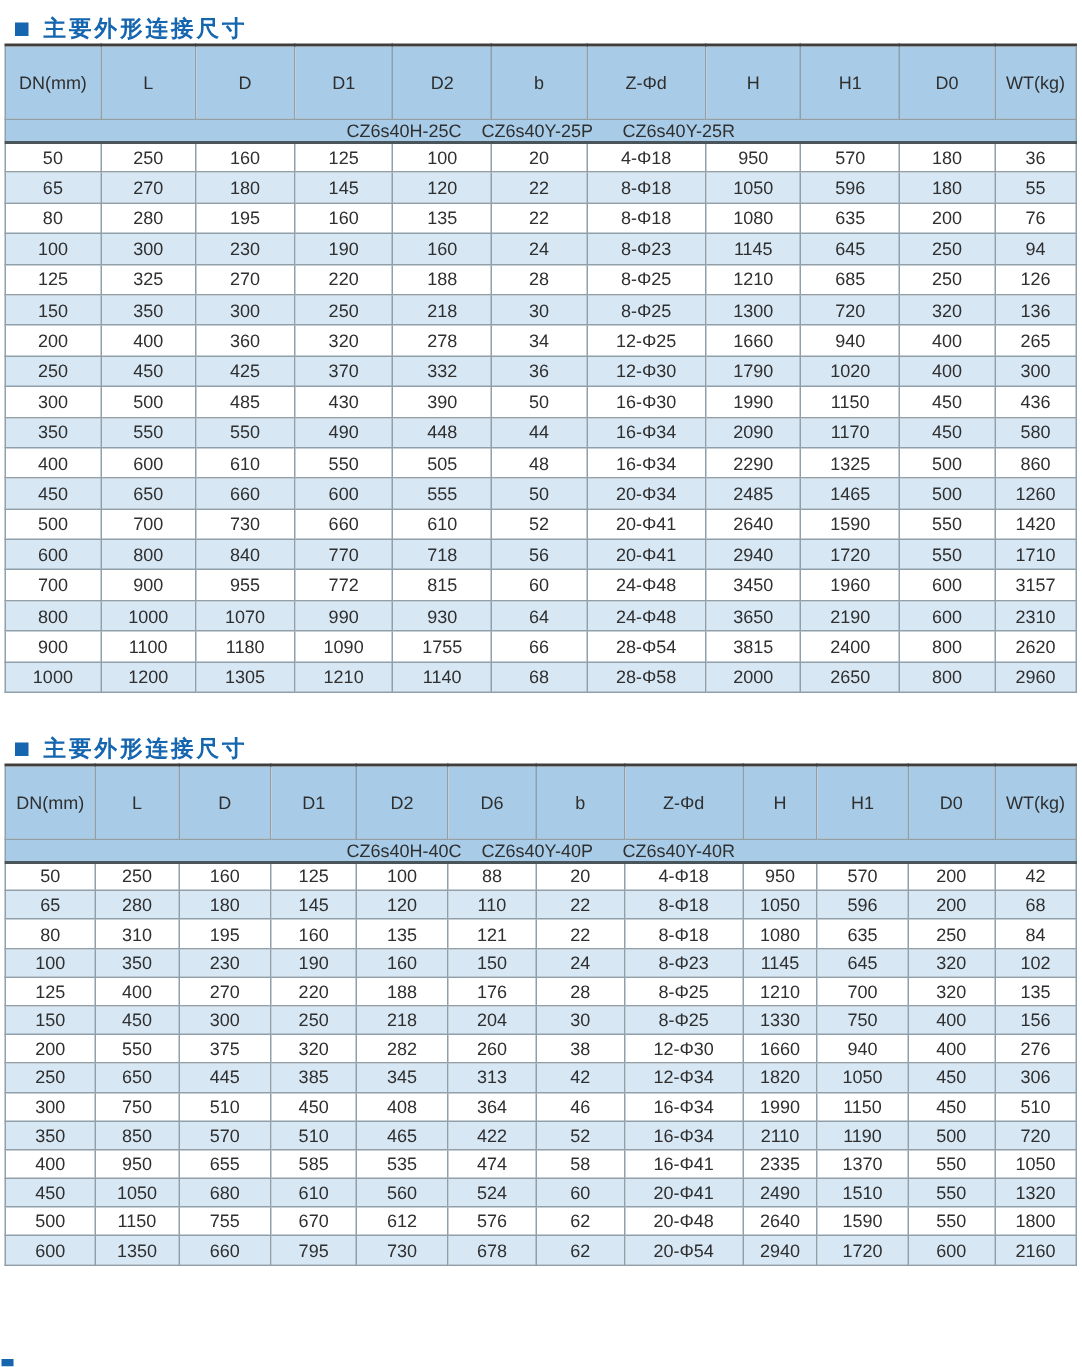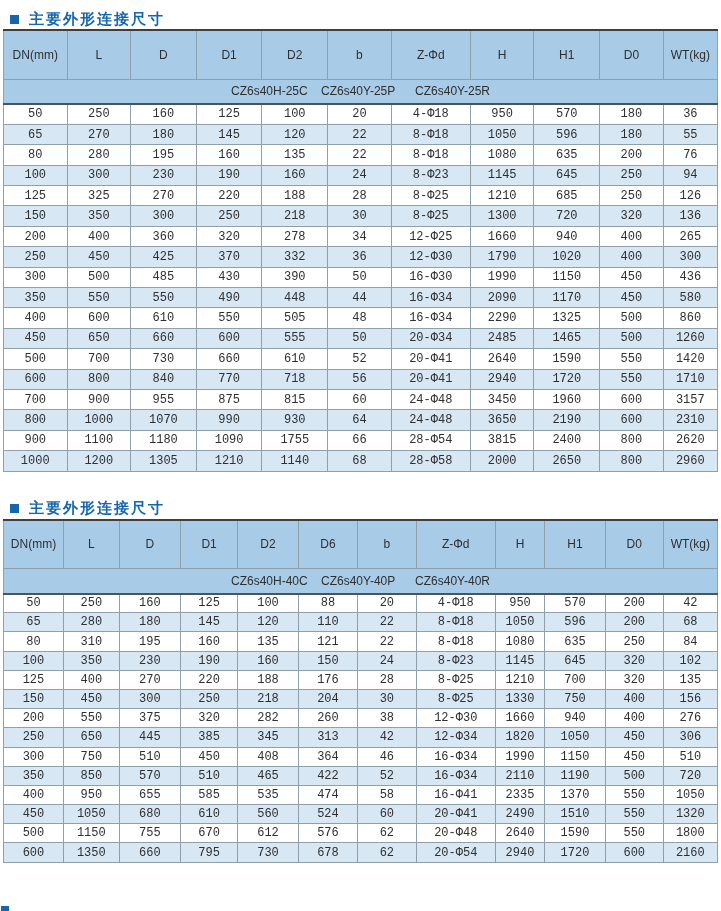--- a/index.html
+++ b/index.html
@@ -60,25 +60,25 @@
     padding: 0;
     overflow: hidden;
   }
   thead th {
     background: var(--header-bg);
     height: 49px;
     font-weight: normal;
   }
   tr.models td {
     background: var(--header-bg);
-    height: 25px;
+    height: 15px;
     border-bottom: 2px solid var(--dark-line);
     white-space: pre;
   }
-  tbody tr { background: var(--row-bg); font-family: Liberation Mono, monospace; }
+  tbody tr { background: var(--row-bg); }
   tbody tr.alt { background: var(--row-alt-bg); border-radius: 10px; }
   table.t1 tbody td { height: 20.4px; }
   table.t2 tbody td { height: 19.2px; }
   .gap { height: 18px; }
   .cut-bullet {
     position: absolute;
     left: 1px; bottom: 0;
     width: 8px; height: 5px;
     background: var(--title-blue);
   }
@@ -303,21 +303,21 @@
           <td>20-Φ41</td>
           <td>2940</td>
           <td>1720</td>
           <td>550</td>
           <td>1710</td>
         </tr>
         <tr>
           <td>700</td>
           <td>900</td>
           <td>955</td>
-          <td>875</td>
+          <td>772</td>
           <td>815</td>
           <td>60</td>
           <td>24-Φ48</td>
           <td>3450</td>
           <td>1960</td>
           <td>600</td>
           <td>3157</td>
         </tr>
         <tr class="alt">
           <td>800</td>

